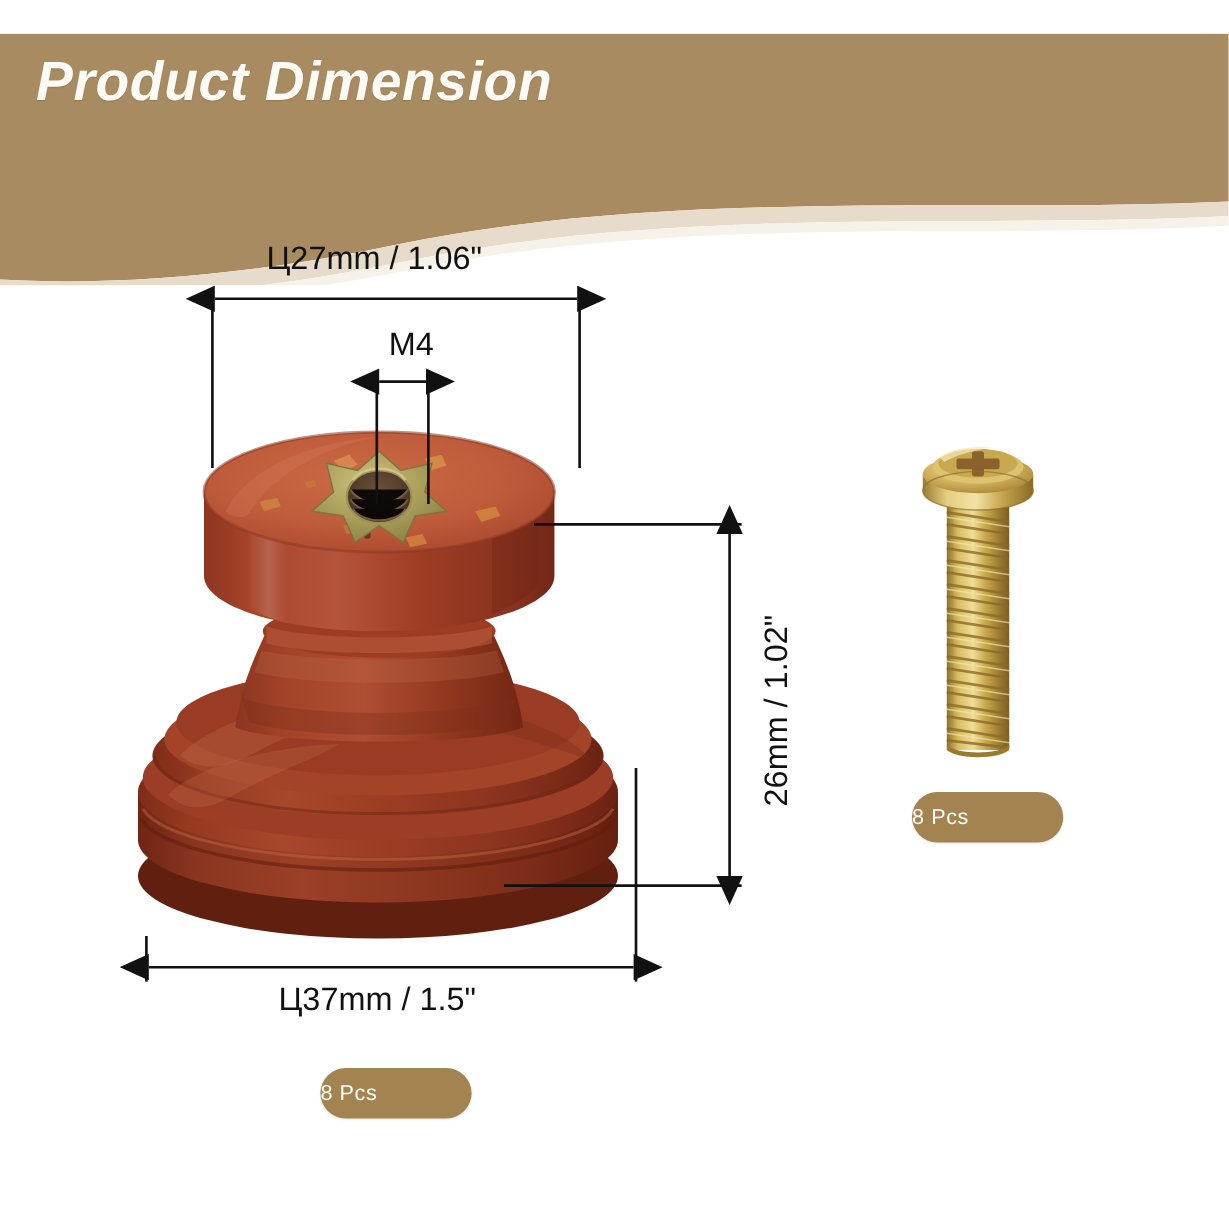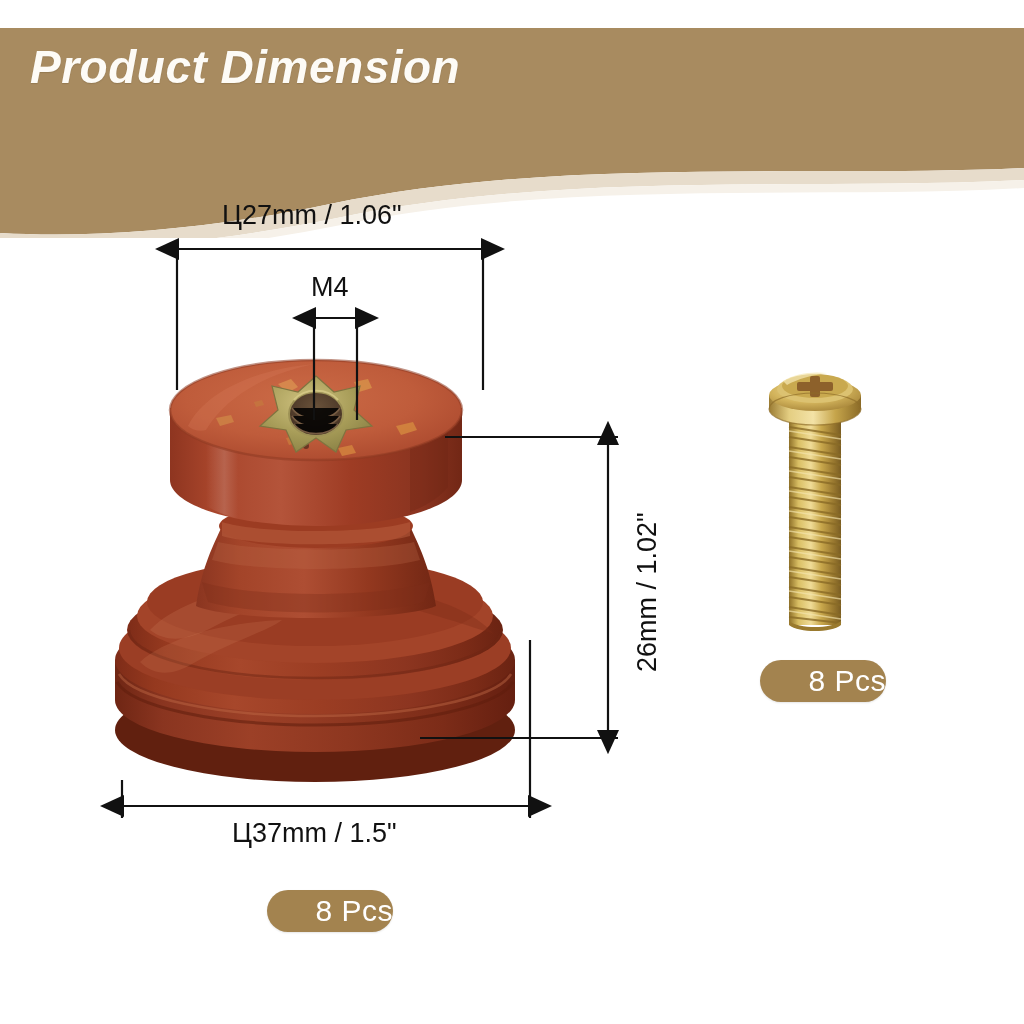--- a/index.html
+++ b/index.html
@@ -26,24 +26,24 @@
   
   .dimtext{position:absolute;color:#111;font-size:27px;white-space:nowrap;}
   .vdim{
     position:absolute;color:#111;font-size:27px;white-space:nowrap;
     transform-origin:0 0;
   }
 
   
   .pill{
     position:absolute;
-    display:flex;align-items:center;justify-content:flex-end;
+    display:flex;align-items:center;justify-content:flex-start;
     border-radius:999px;
     color:#ffffff;
-    font-size:30px;
+    font-size:18px;
     letter-spacing:.5px;
     box-shadow:0 1px 2px rgba(0,0,0,.10);
   }
 
   svg{display:block;}
   .nosel{user-select:none;}
 </style>
 </head>
 <body>
 
@@ -310,21 +310,21 @@
 
       <line x1="122" y1="780" x2="122" y2="818"></line>
       <line x1="530" y1="640" x2="530" y2="818"></line>
 
       <line x1="124" y1="806" x2="528" y2="806" marker-start="url(#arrL)" marker-end="url(#arrR)"></line>
     </g>
   </svg>
 
   <div class="dimtext nosel" style="left:222px;top:200px;">Ц27mm / 1.06"</div>
 
-  <div class="dimtext nosel" style="left:311px;top:272px;">M4</div>
+  <div class="dimtext nosel" style="left:324px;top:272px;">M4</div>
 
   <div class="vdim nosel" style="left:632px;top:672px;transform:rotate(-90deg);">26mm / 1.02"</div>
 
   <div class="dimtext nosel" style="left:232px;top:818px;">Ц37mm / 1.5"</div>
 
   <div class="pill" style="left:267px;top:890px;width:126px;height:42px;background:#A3834F;">
     <span>8 Pcs</span>
   </div>
 
   <div class="pill" style="left:760px;top:660px;width:126px;height:42px;background:#A3834F;">

